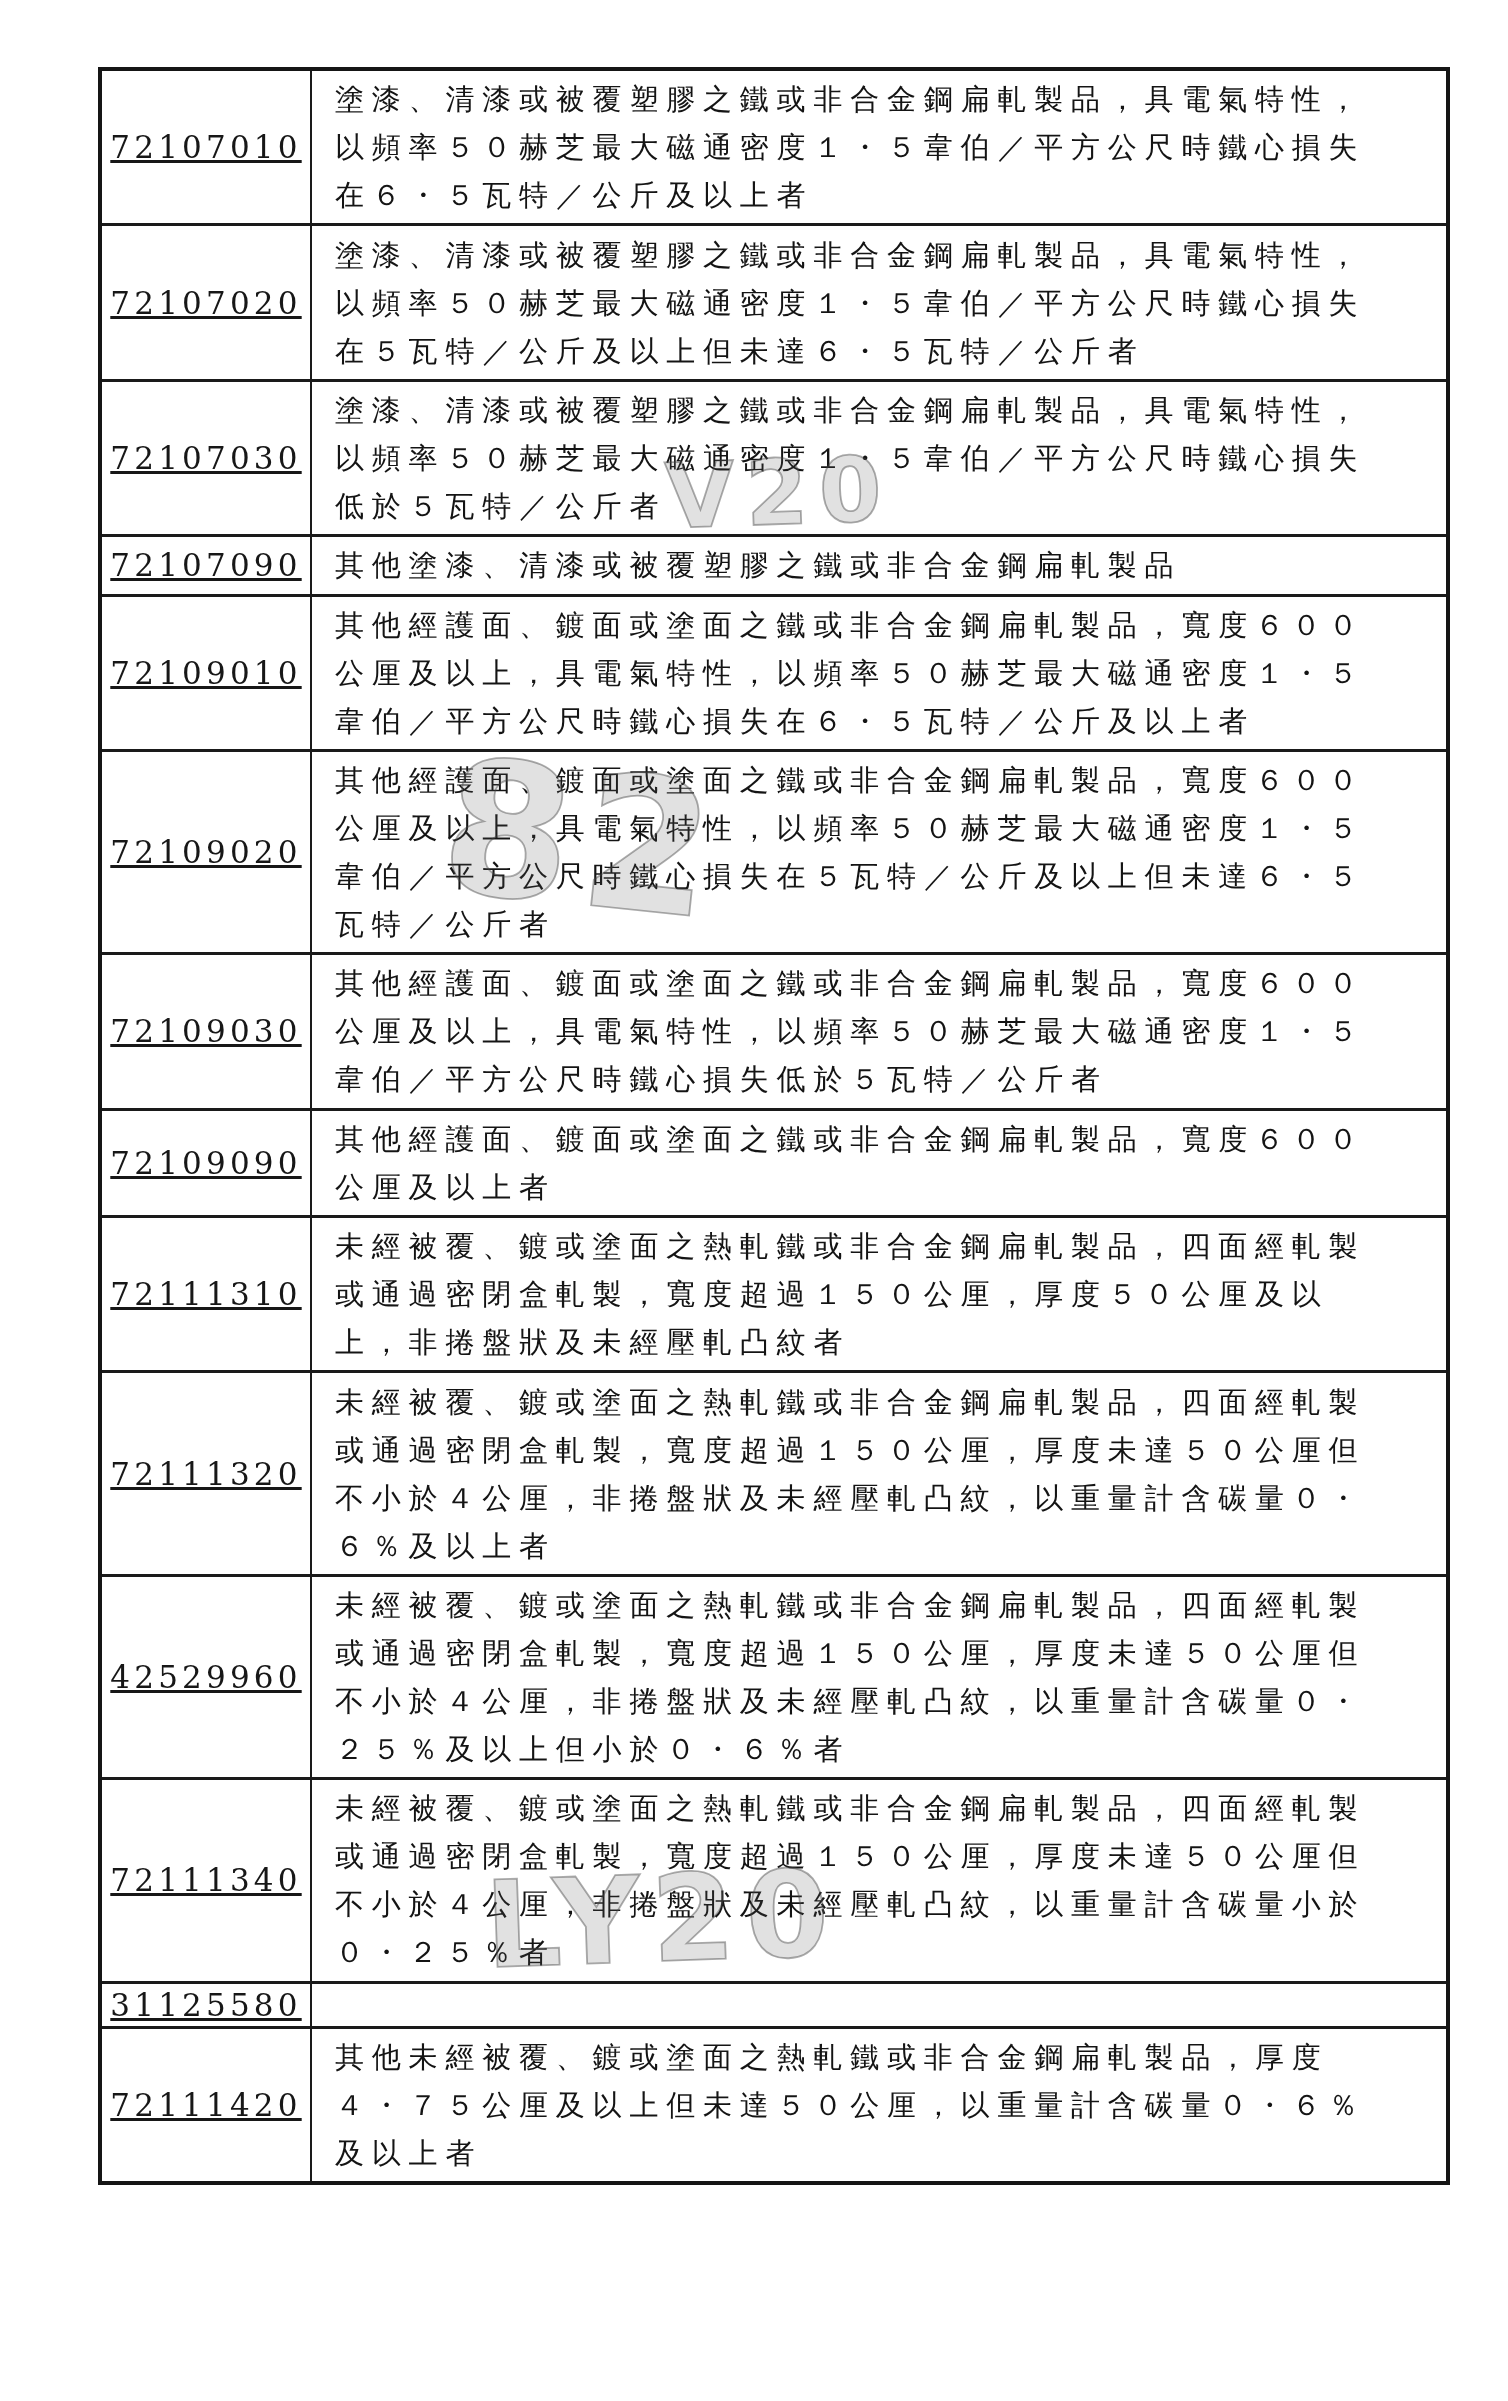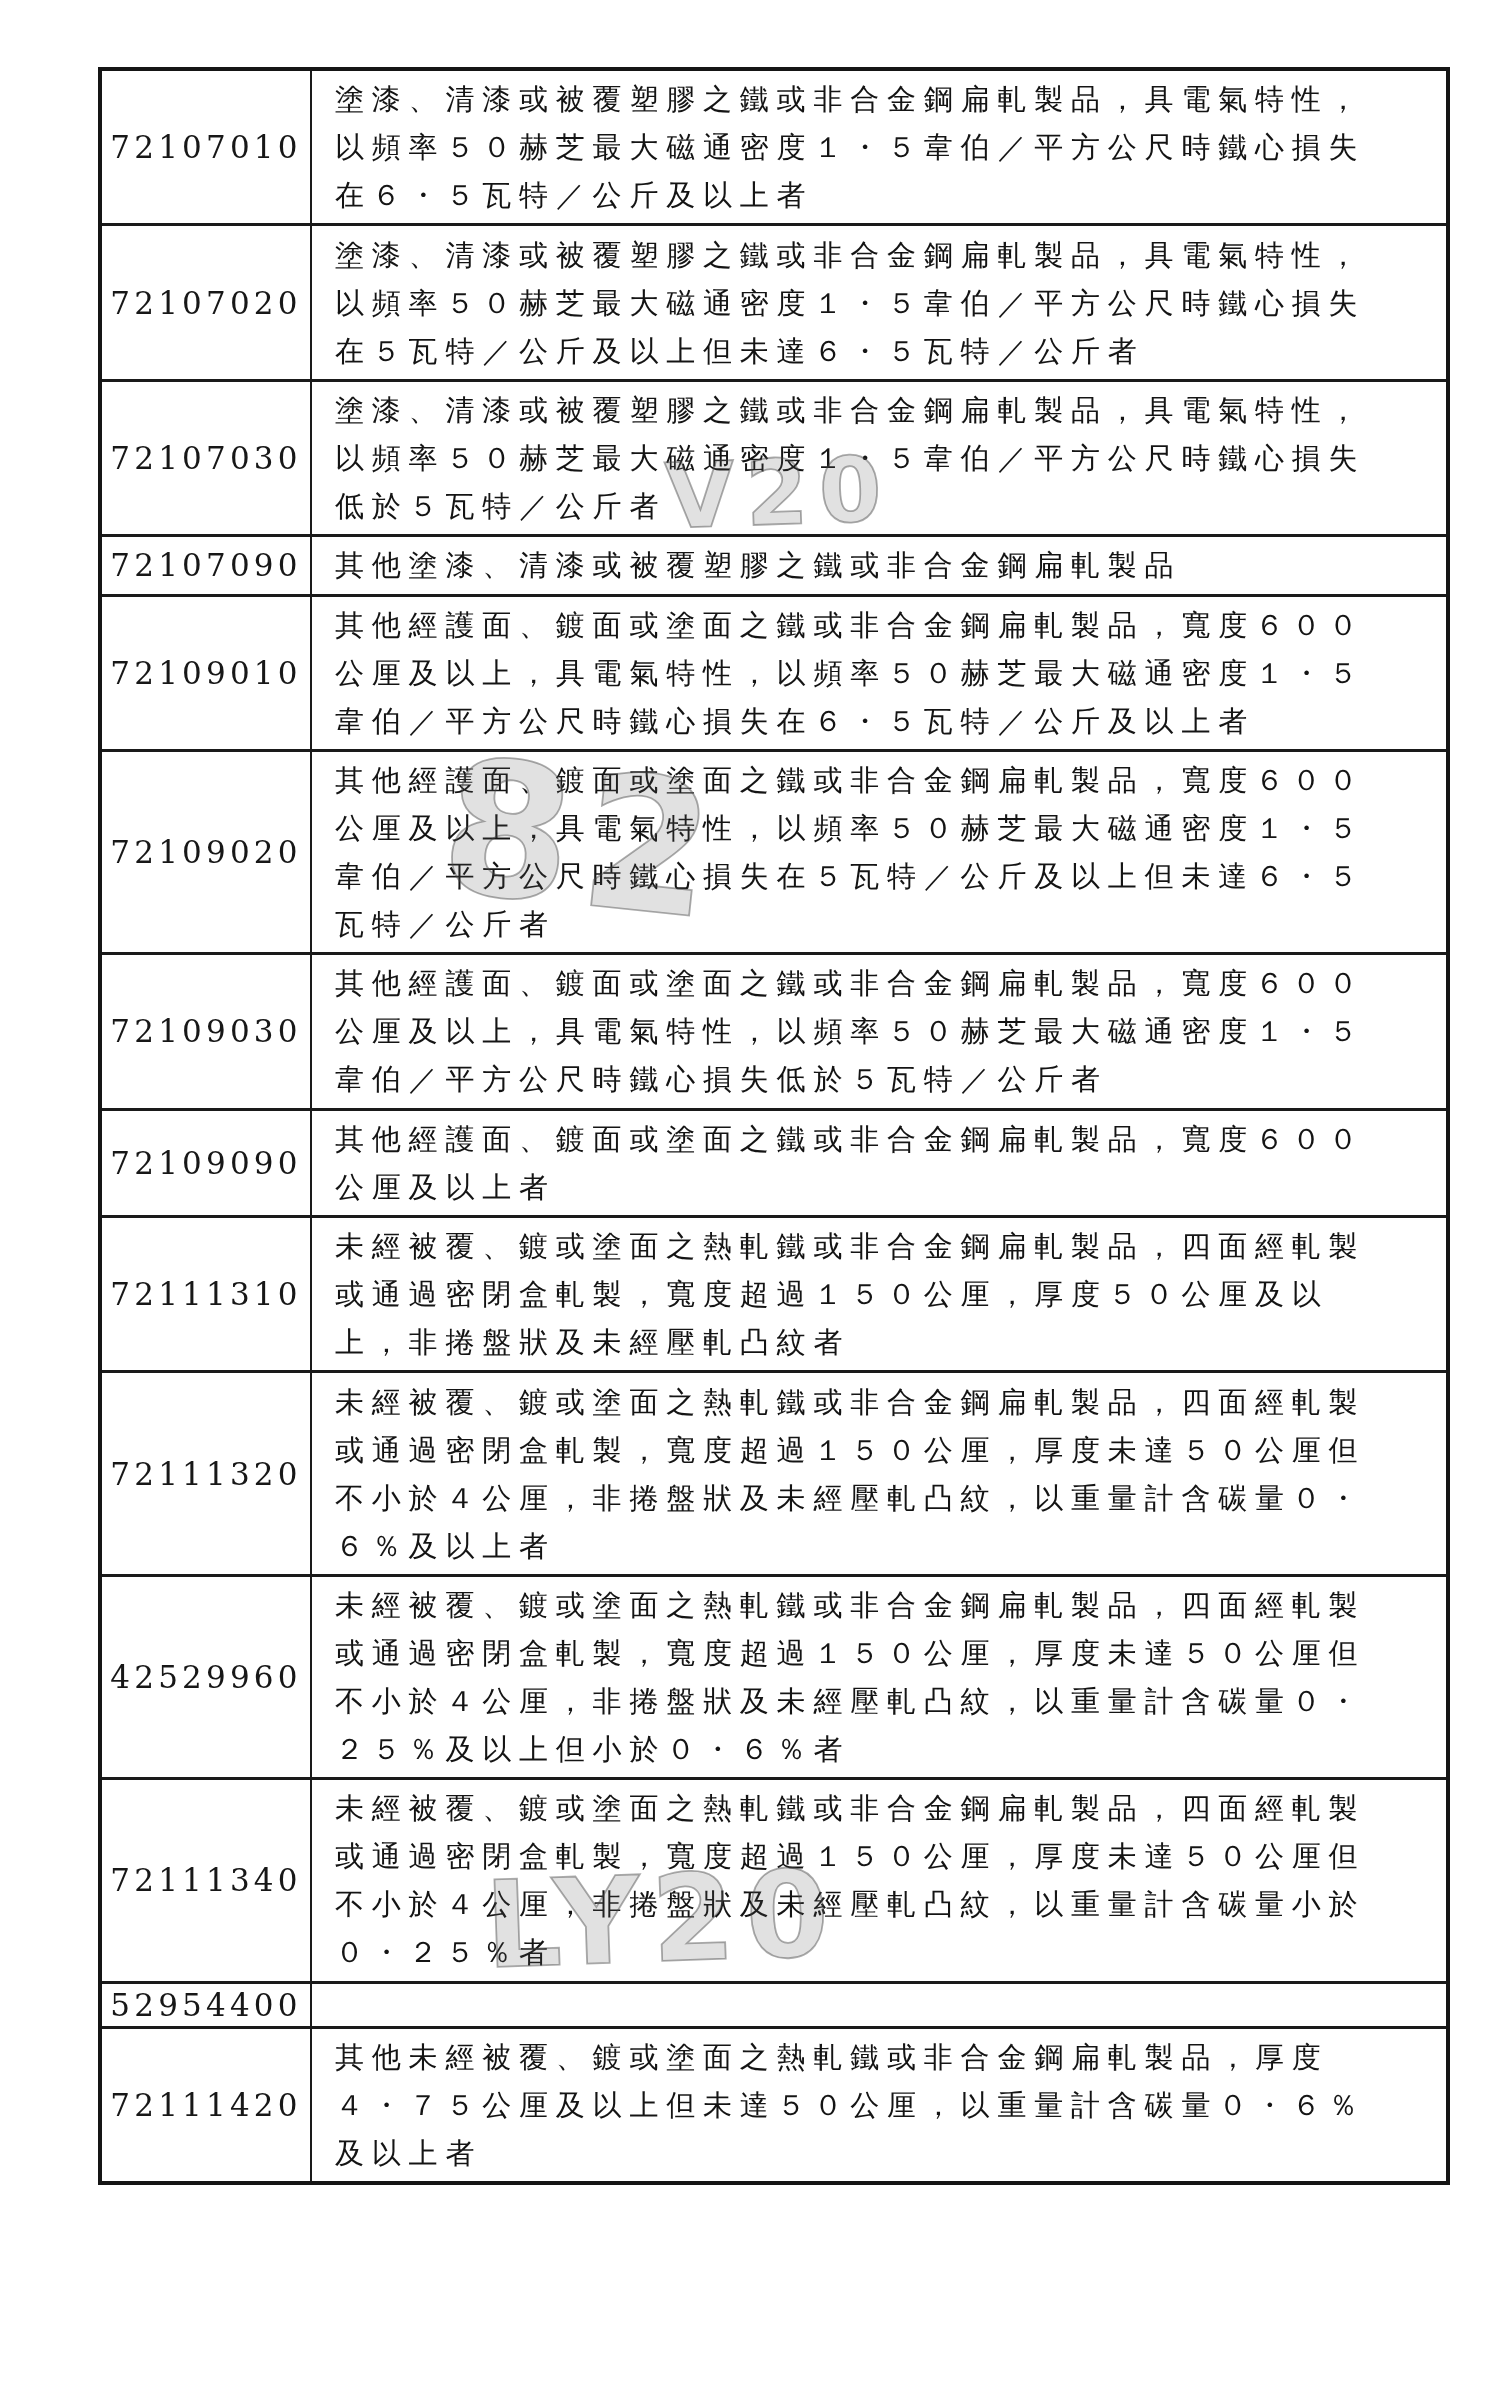--- a/index.html
+++ b/index.html
@@ -39,20 +39,21 @@
     width: 208px;
     flex: 0 0 208px;
     border-right: 2.4px solid #1a1a1a;
     display: flex;
     align-items: center;
     justify-content: center;
     font-size: 31px;
     letter-spacing: 4.2px;
     color: #171717;
     padding: 3px 0;
+    text-decoration: underline;
   }
   .desc-cell {
     flex: 1 1 auto;
     padding: 4.2px 12px 4.2px 23px;
     font-size: 29px;
     line-height: 48px;
     letter-spacing: 7.8px;
     color: #141414;
   }
   .desc-line {
@@ -177,21 +178,21 @@
     <div class="code-cell">72111340</div>
     <div class="desc-cell">
           <div class="desc-line">未經被覆、鍍或塗面之熱軋鐵或非合金鋼扁軋製品，四面經軋製</div>
           <div class="desc-line">或通過密閉盒軋製，寬度超過１５０公厘，厚度未達５０公厘但</div>
           <div class="desc-line">不小於４公厘，非捲盤狀及未經壓軋凸紋，以重量計含碳量小於</div>
           <div class="desc-line">０・２５％者</div>
         </div>
   </div>
 
   <div class="t-row">
-    <div class="code-cell">52954400</div>
+    <div class="code-cell">31125580</div>
   </div>
 
   <div class="t-row">
     <div class="code-cell">72111420</div>
     <div class="desc-cell">
           <div class="desc-line">其他未經被覆、鍍或塗面之熱軋鐵或非合金鋼扁軋製品，厚度</div>
           <div class="desc-line">４・７５公厘及以上但未達５０公厘，以重量計含碳量０・６％</div>
           <div class="desc-line">及以上者</div>
         </div>
   </div>

